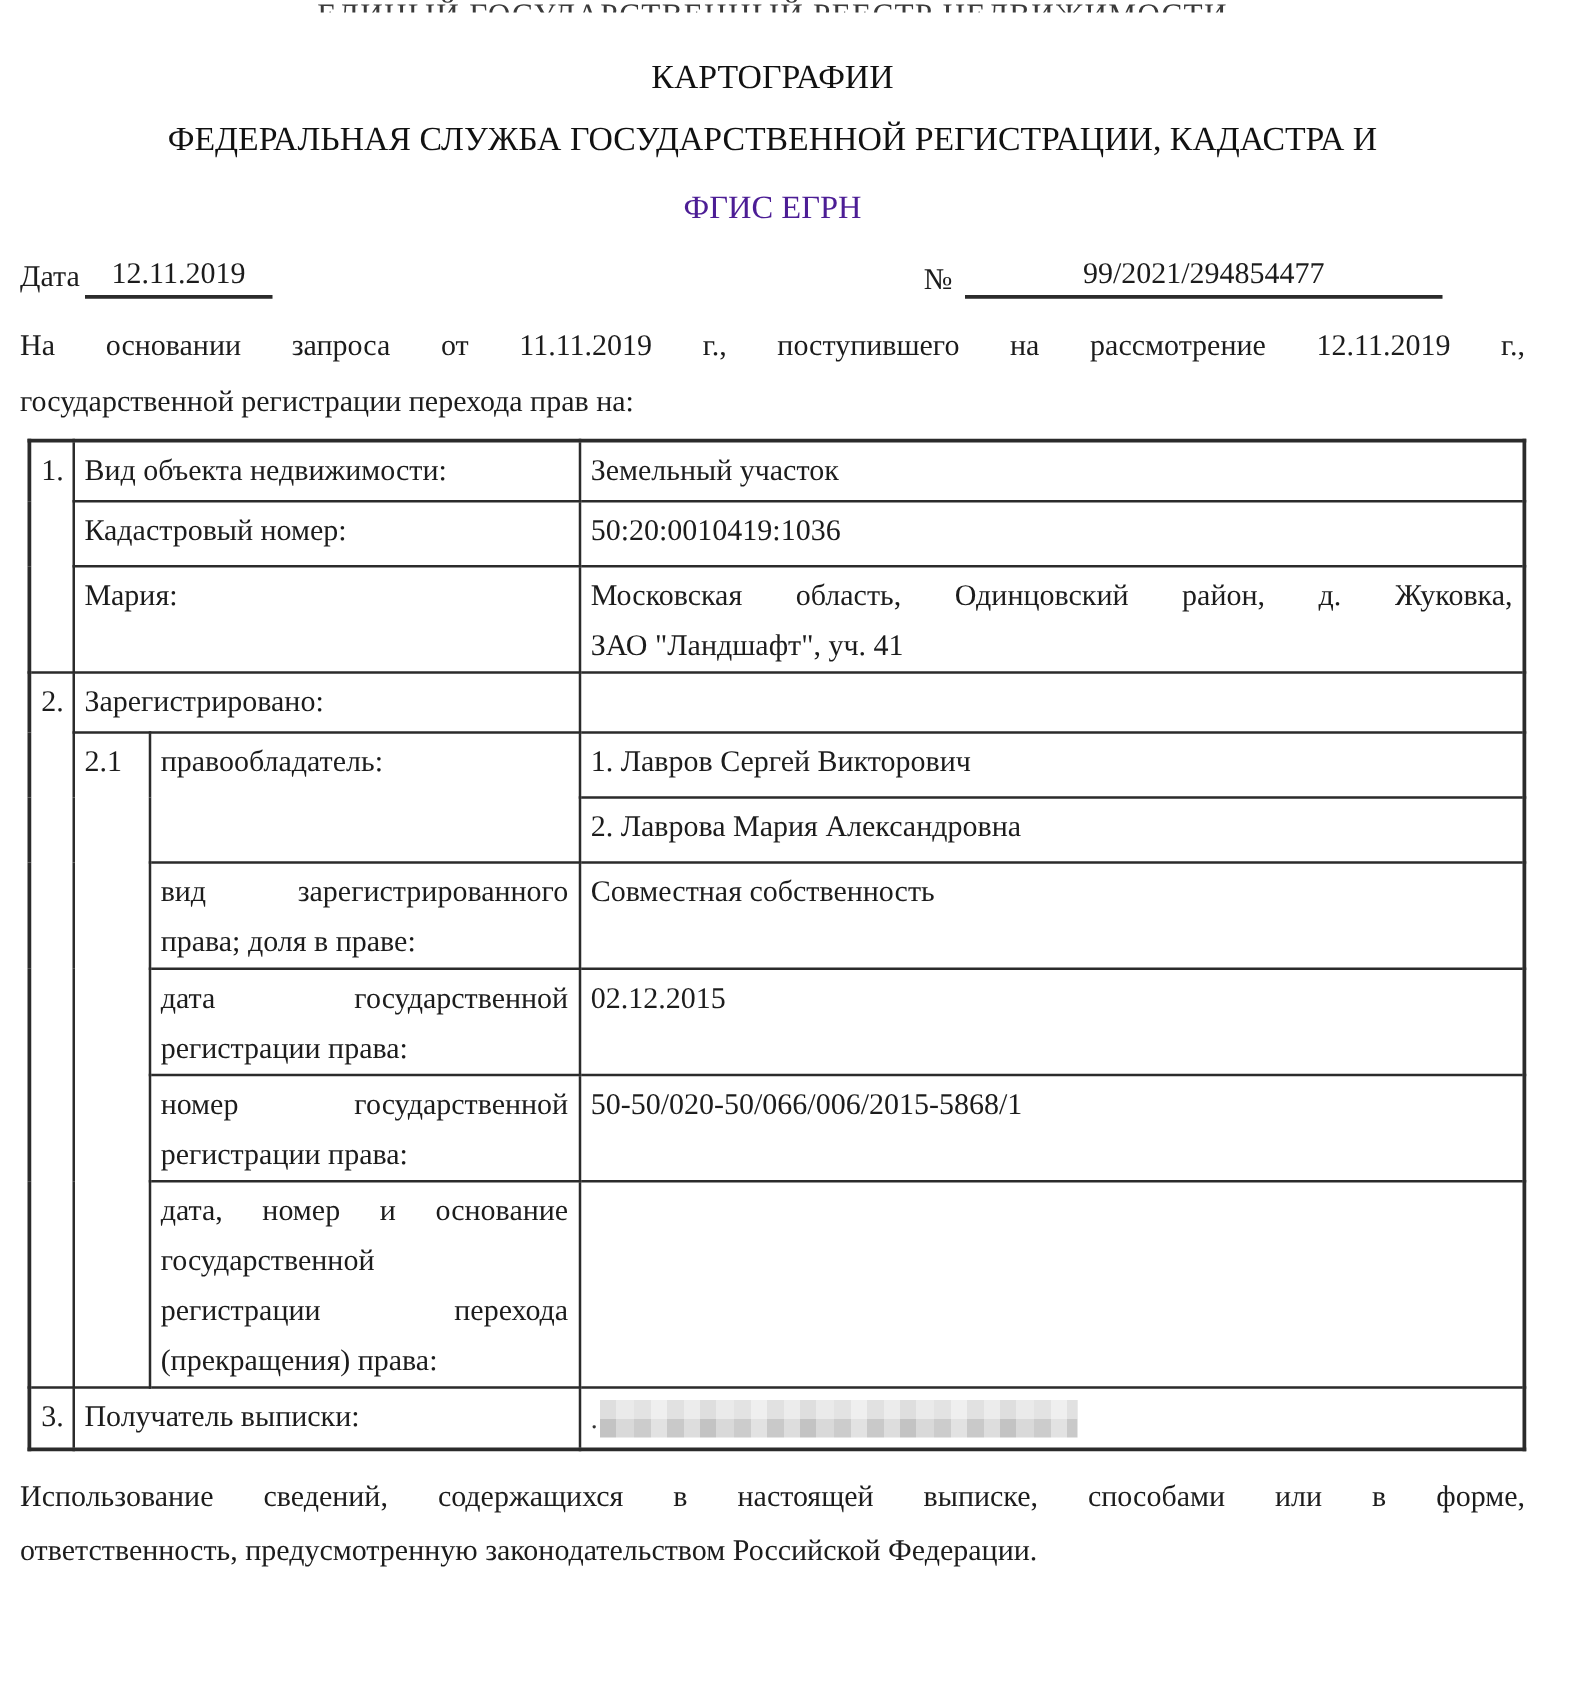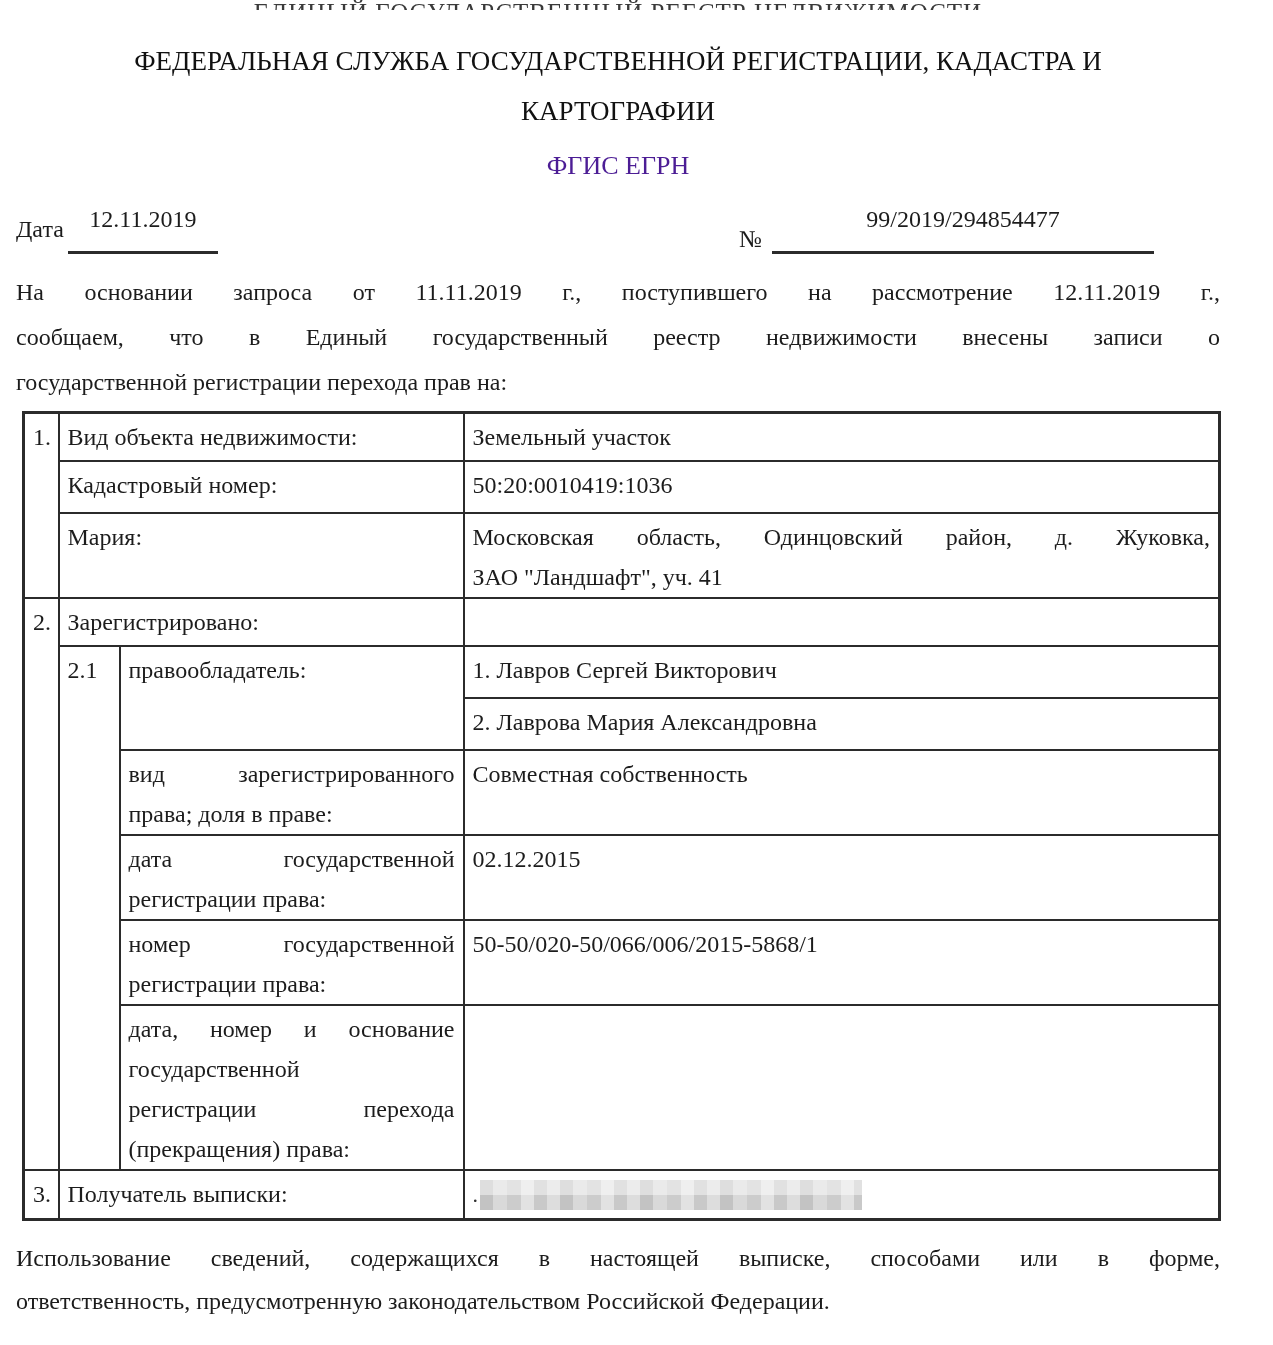--- a/index.html
+++ b/index.html
@@ -21,21 +21,21 @@
     margin-top: -22px; color: #3a3a3a; letter-spacing: 1px; white-space: nowrap;
   }
 
   .title { text-align: center; margin-top: 26px; line-height: 50px; font-size: 27px; color: #111; }
   .subtitle { text-align: center; margin-top: 16px; font-size: 26px; line-height: 28px; color: #4c1d95; }
 
   .date-row { display: flex; align-items: center; margin-top: 24px; }
   .date-label { line-height: 30px; }
   .u-line {
     border-bottom: 3px solid #2b2b2b;
-    text-align: center; line-height: 30px; padding-bottom: 17px;
+    text-align: center; line-height: 30px; padding-bottom: 2px;
   }
   .date-line { width: 150px; margin-left: 4px; }
   .num-group { margin-left: auto; margin-right: 66px; display: flex; align-items: flex-end; }
   .num-line { width: 382px; margin-left: 10px; }
 
   .jlines .jline { text-align: justify; text-align-last: justify; }
   .jlines .jline:last-child { text-align-last: left; }
 
   .para { margin-top: 16px; line-height: 45px; }
   .para2 { margin-top: 16px; line-height: 43px; }
@@ -68,38 +68,37 @@
 </head>
 <body>
 
 <div class="page">
 
   <div class="top-clip">
     <span>ЕДИНЫЙ ГОСУДАРСТВЕННЫЙ РЕЕСТР НЕДВИЖИМОСТИ</span>
   </div>
 
   <div class="title">
+    <div>КАРТОГРАФИИ</div>
     <div>ФЕДЕРАЛЬНАЯ СЛУЖБА ГОСУДАРСТВЕННОЙ РЕГИСТРАЦИИ, КАДАСТРА И</div>
-    <div>КАРТОГРАФИИ</div>
   </div>
 
   <div class="subtitle">ФГИС ЕГРН</div>
 
   <div class="date-row">
     <span class="date-label">Дата</span>
     <span class="u-line date-line">12.11.2019</span>
     <span class="num-group">
       <span class="date-label">№</span>
-      <span class="u-line num-line">99/2019/294854477</span>
+      <span class="u-line num-line">99/2021/294854477</span>
     </span>
   </div>
 
   <div class="para jlines">
       <div class="jline">На основании запроса от 11.11.2019 г., поступившего на рассмотрение 12.11.2019 г.,</div>
-      <div class="jline">сообщаем, что в Единый государственный реестр недвижимости внесены записи о</div>
       <div class="jline">государственной регистрации перехода прав на:</div>
     </div>
 
   <table class="egrn">
     <colgroup>
       <col class="col-n1">
         <col class="col-n2">
         <col class="col-label">
         <col class="col-value">
     </colgroup>

